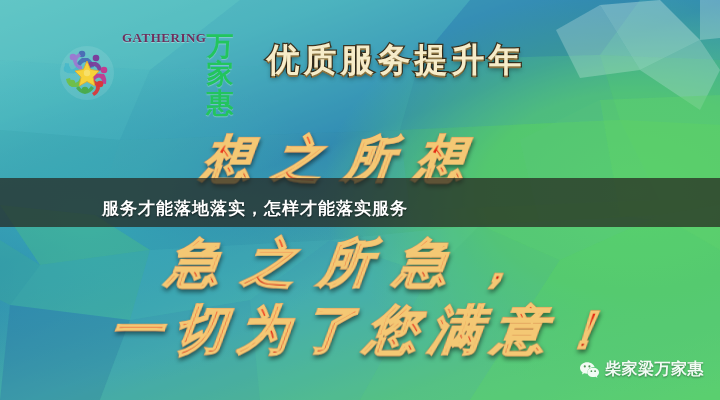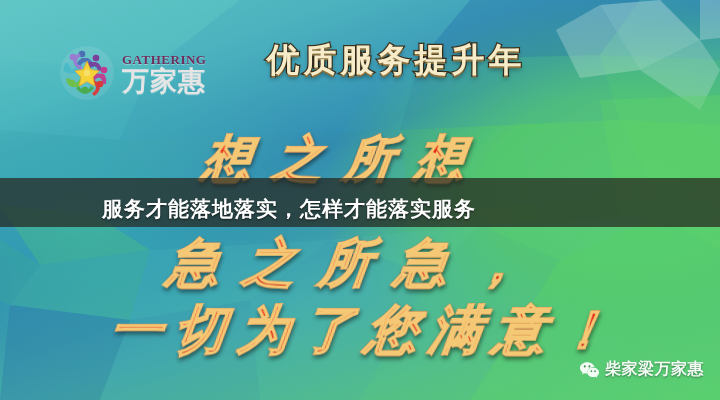--- a/index.html
+++ b/index.html
@@ -32,39 +32,39 @@
     position: absolute;
     left: 58px; top: 42px;
     width: 146px; height: 62px;
     display: flex;
     align-items: center;
     gap: 6px;
   }
   #logo-mark { width: 58px; height: 58px; flex: 0 0 58px; }
   #logo-words {
     display: flex;
-    flex-direction: column;
+    flex-direction: row;
     align-items: flex-start;
     justify-content: center;
     padding-top: 2px;
   }
   #logo-en {
     font-family: "Liberation Serif", "DejaVu Serif", serif;
     font-size: 13px;
     letter-spacing: 0.5px;
     font-weight: 700;
     color: #6f2f5c;
     line-height: 1;
     text-shadow: 0 1px 0 rgba(255,255,255,.35);
   }
   #logo-cn {
     font-family: "DejaVu Sans", "Liberation Sans", sans-serif;
     font-size: 27px;
     font-weight: 700;
-    color: #e5e5e5;
+    color: #22c55e;
     line-height: 1.05;
     letter-spacing: 1px;
     margin-top: 1px;
     text-shadow: 0 1px 1px rgba(255,255,255,.3);
   }
 
   
   #headline {
     position: absolute;
     left: 226px; top: 43px;
@@ -123,21 +123,21 @@
   #caption-bar {
     position: absolute;
     left: 0; top: 178px;
     width: 720px; height: 49px;
     background: rgba(38, 38, 30, .72);
     display: flex;
     align-items: center;
   }
   #caption-text {
     font-family: "DejaVu Sans", "Liberation Sans", sans-serif;
-    font-size: 21px;
+    font-size: 17px;
     font-weight: 700;
     color: #ffffff;
     letter-spacing: 1px;
     white-space: nowrap;
     margin-left: 102px;
     text-shadow: 0 1px 2px rgba(0,0,0,.65);
     margin-top: 12px;
   }
 
   

